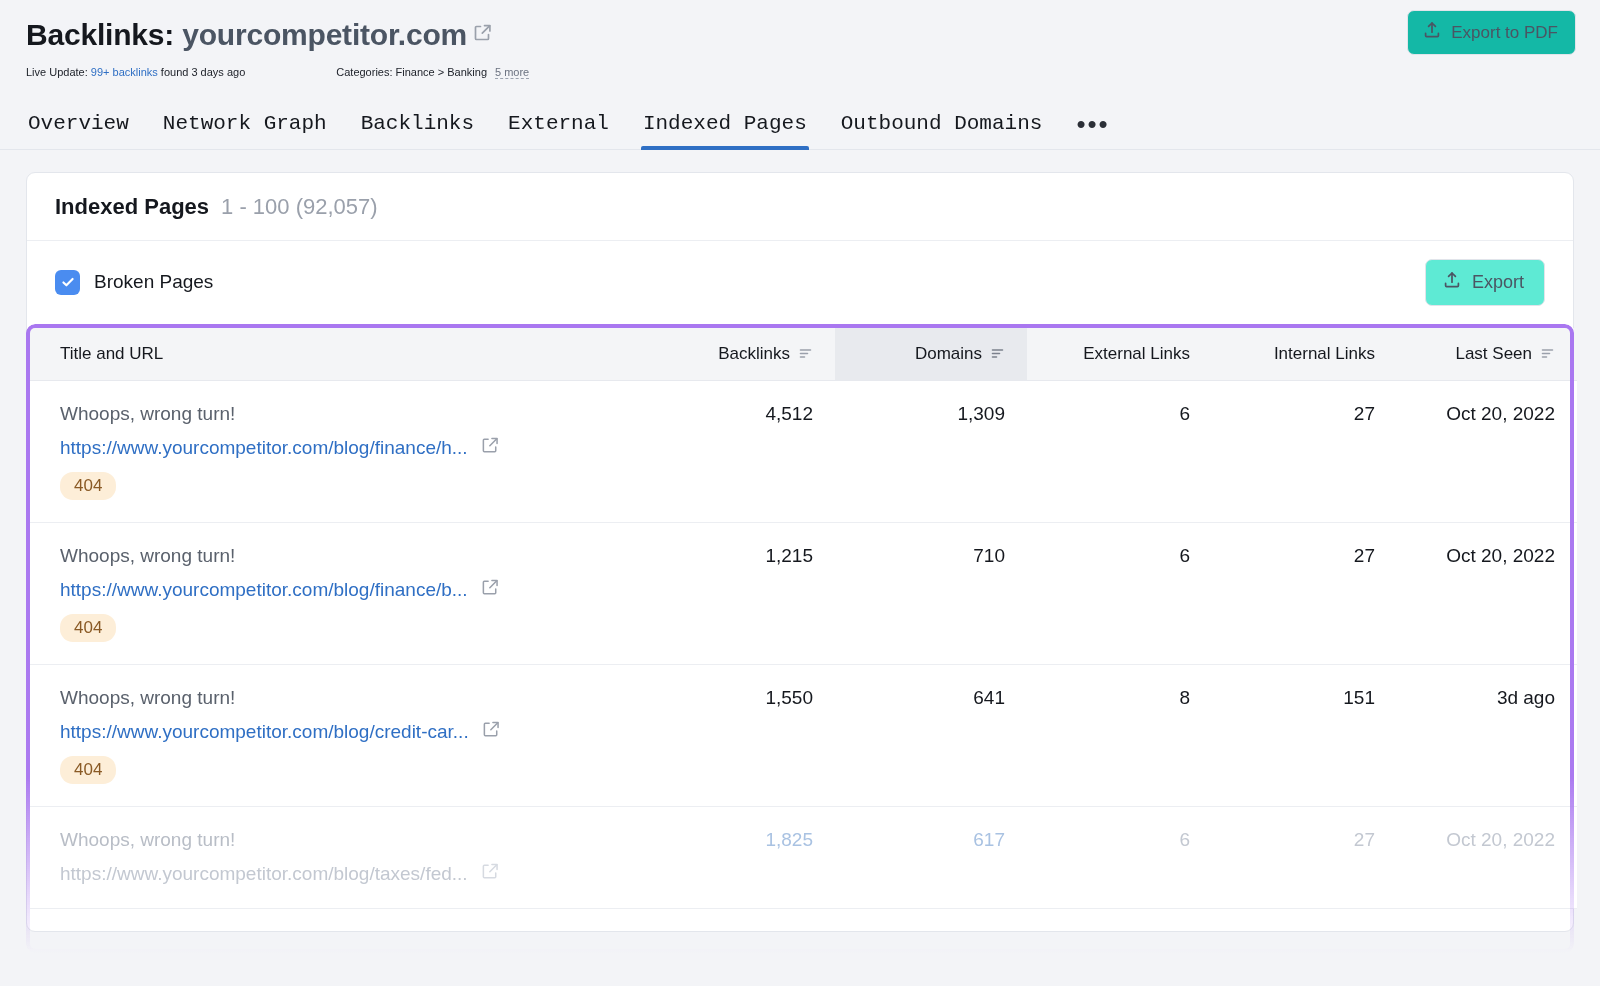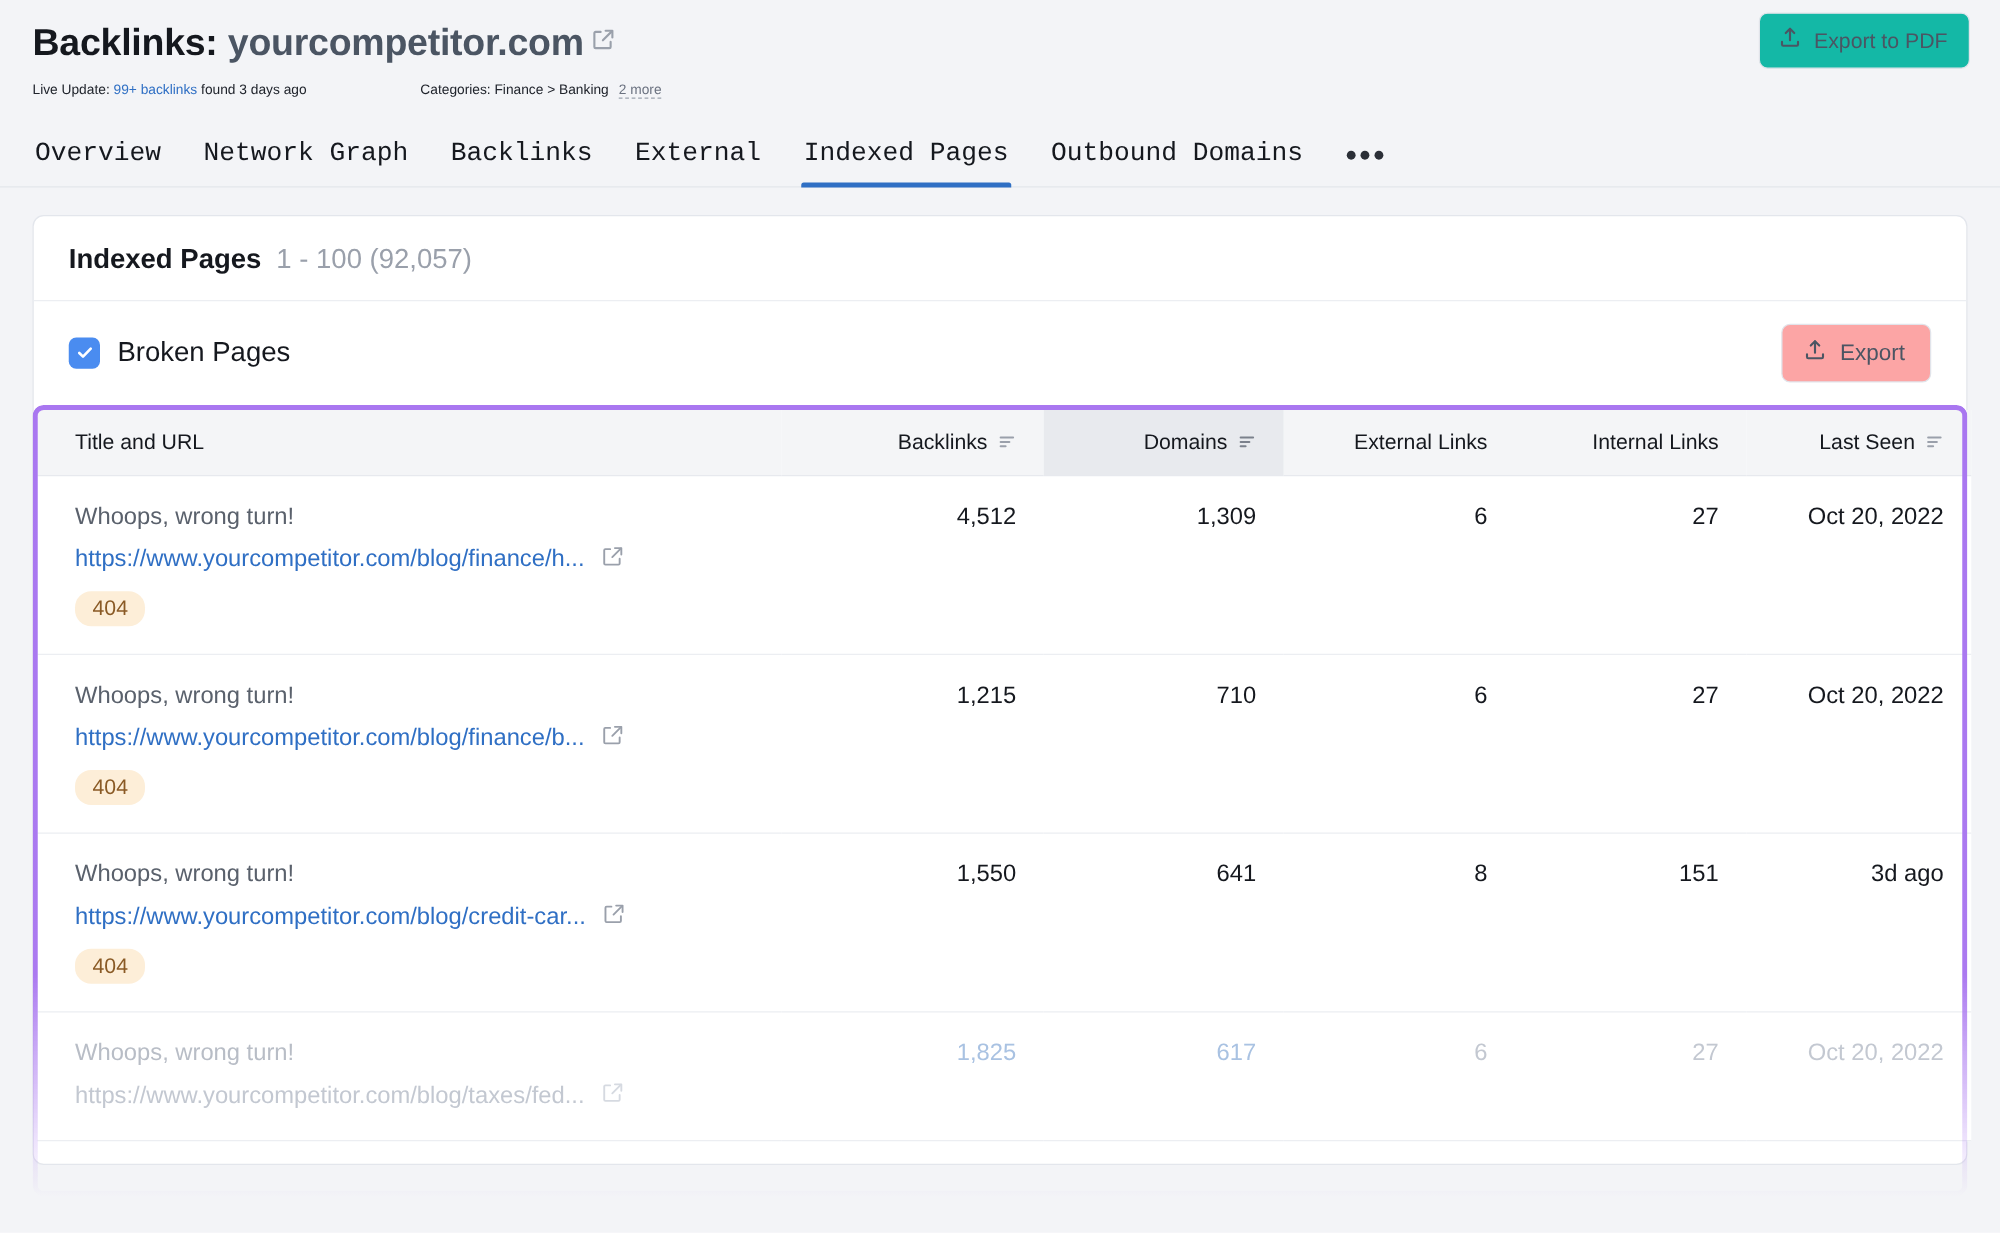--- a/index.html
+++ b/index.html
@@ -87,25 +87,25 @@
   .filter-bar {
     padding: 18px 28px;
     display: flex; align-items: center; justify-content: space-between;
   }
   .checkbox-wrap { display: flex; align-items: center; gap: 14px; cursor: pointer; }
   .checkbox {
     width: 25px; height: 25px; border-radius: 6px; background: #4a8cf0;
     display: flex; align-items: center; justify-content: center;
   }
   .checkbox svg { display: block; }
-  .checkbox-label { font-size: 22px; color: #15181e; }
+  .checkbox-label { font-size: 19px; color: #15181e; }
 
   .export-btn {
     display: inline-flex; align-items: center; gap: 10px;
-    background: #fca5a5; border: 1px solid #e1e4ea; border-radius: 7px;
+    background: #5eead4; border: 1px solid #e1e4ea; border-radius: 7px;
     padding: 10px 20px 10px 16px;
     font-size: 18px; color: #4b5563; cursor: pointer;
   }
 
   
   .table-highlight {
     position: relative;
     margin: 0 -1px;
     padding: 4px;
     border-radius: 8px;
@@ -193,21 +193,21 @@
       <span>Export to PDF</span>
     </button>
 
     <div class="sub-row">
       <div class="sub-live">
         <span>Live Update:</span>
         <span class="link-blue">99+ backlinks</span>
         <span>found 3 days ago</span>
       </div>
       <div class="sub-cats">
-        <span>Categories: Finance &gt; Banking</span><span class="more-link">2 more</span>
+        <span>Categories: Finance &gt; Banking</span><span class="more-link">5 more</span>
       </div>
     </div>
   </div>
 
   <div class="tabs">
     <div class="tab">Overview</div>
     <div class="tab">Network Graph</div>
     <div class="tab">Backlinks</div>
     <div class="tab">External</div>
     <div class="tab active">Indexed Pages</div>

